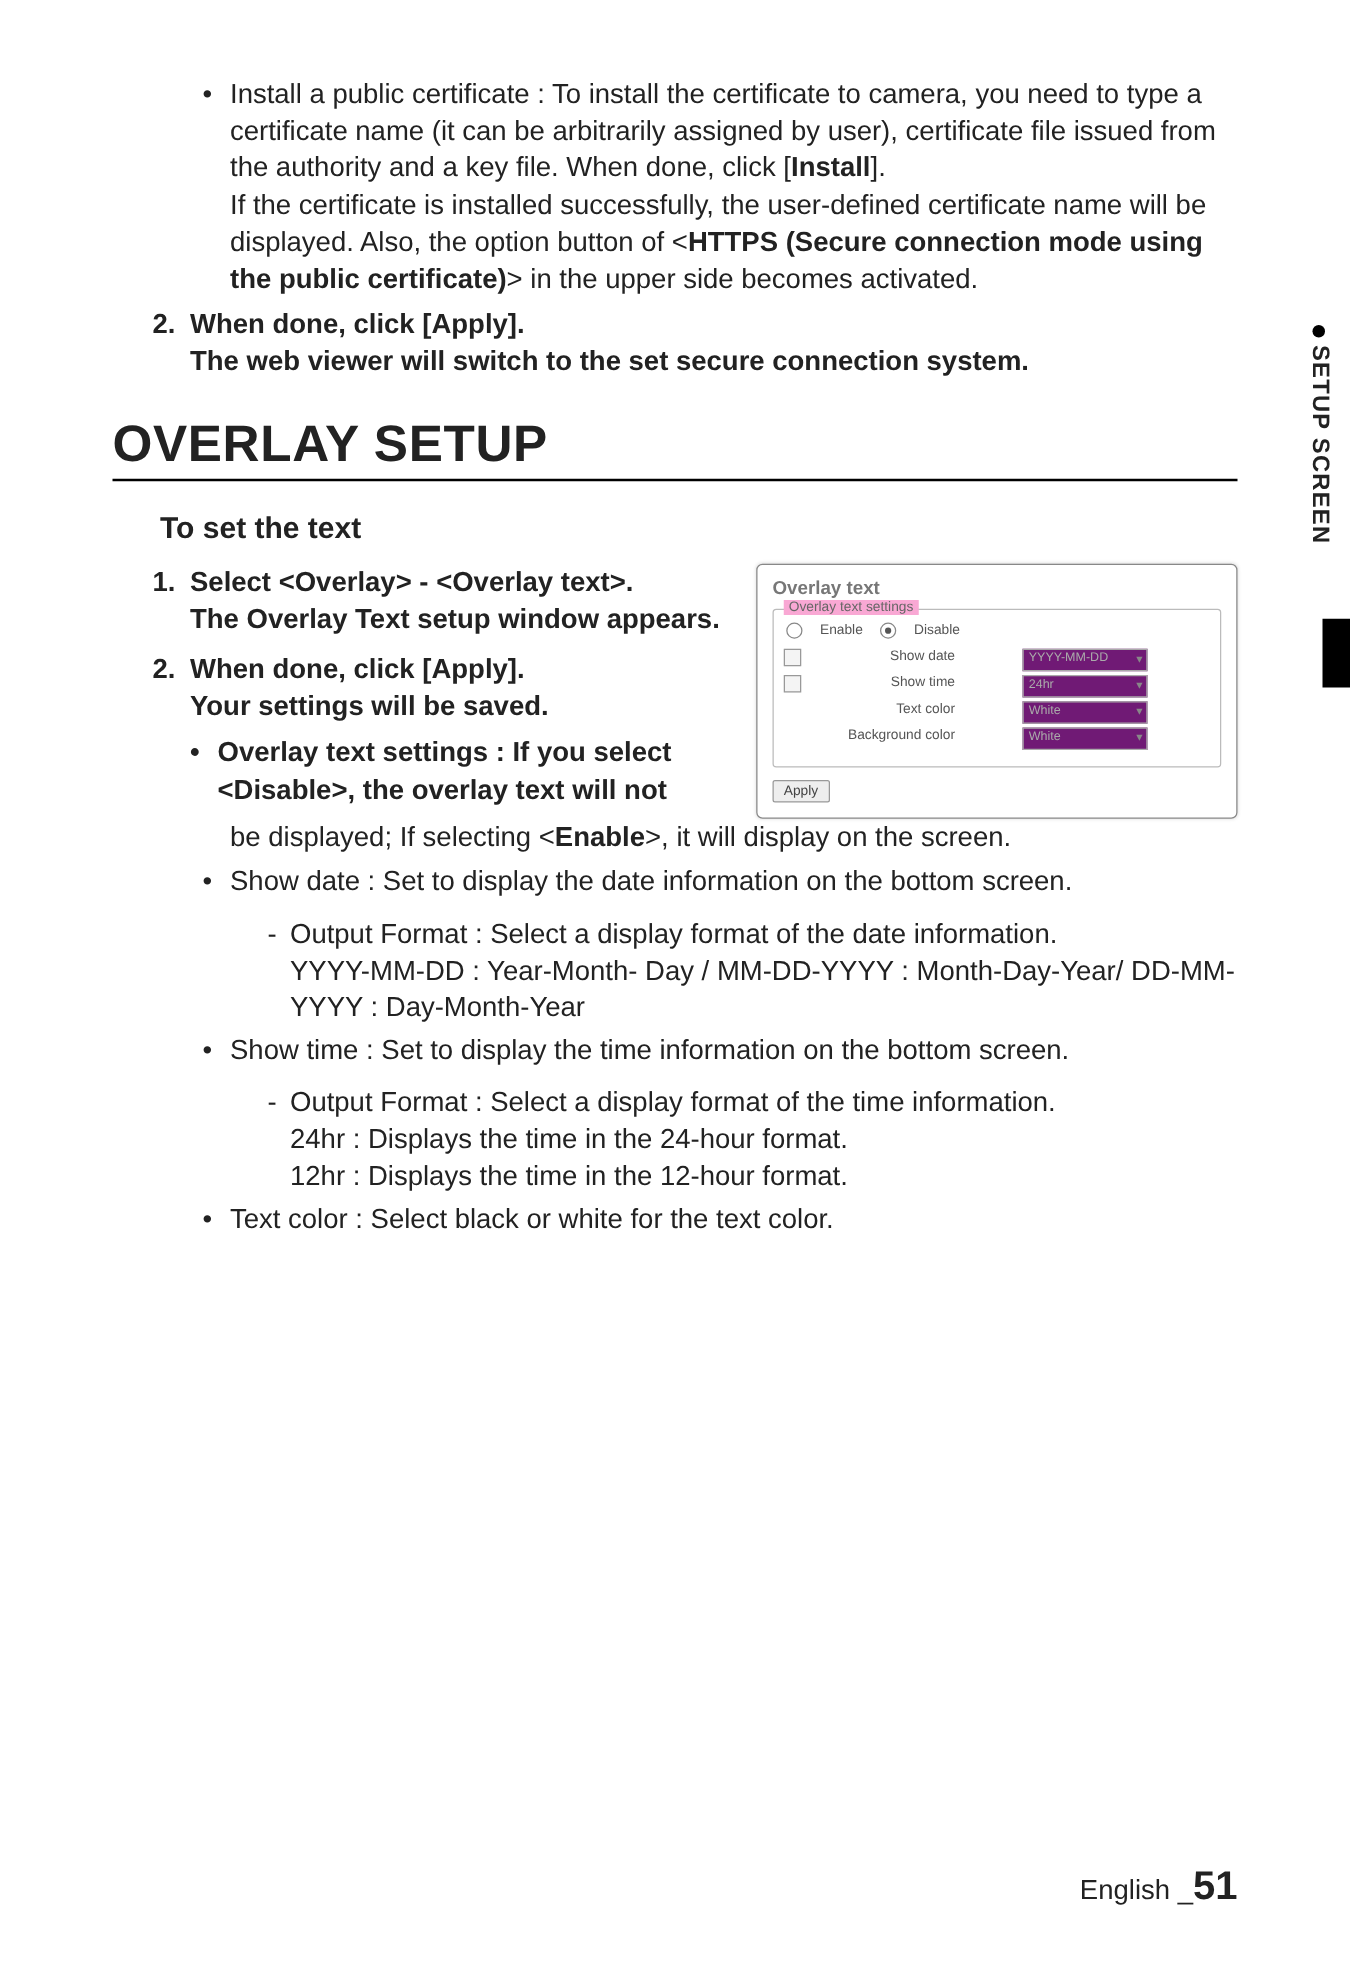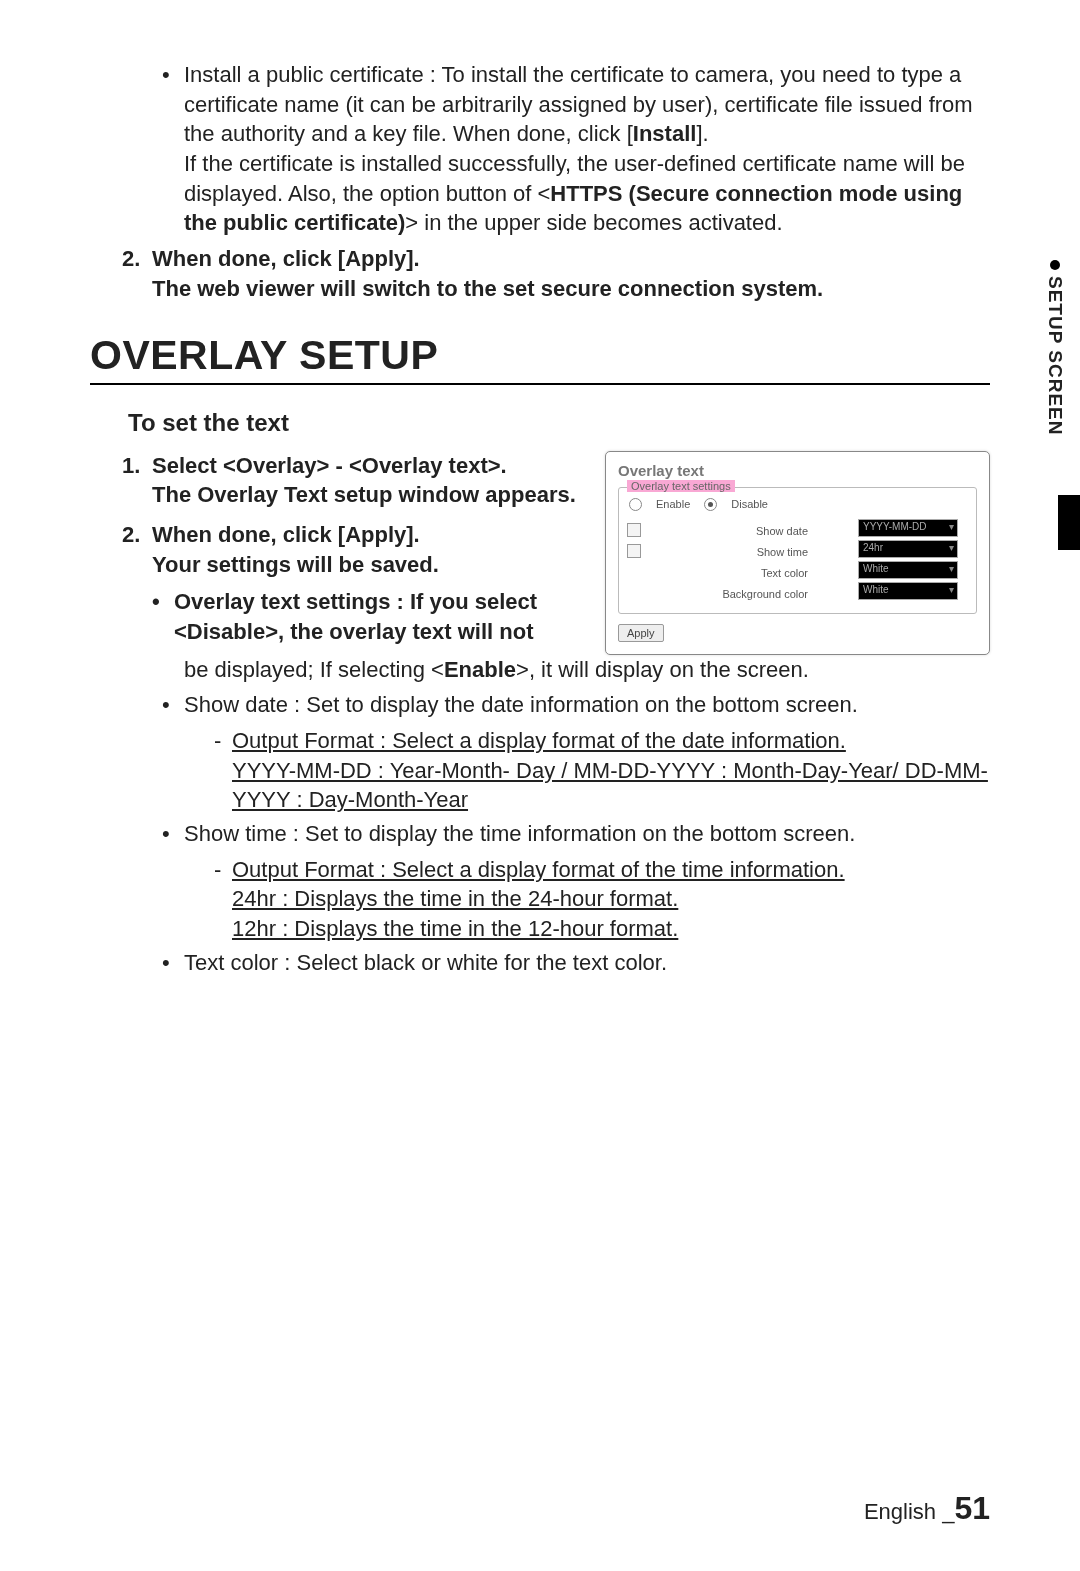--- a/index.html
+++ b/index.html
@@ -42,21 +42,21 @@
     height:55px;
     background:#000;
   }
 
   .body-text { font-size: 22px; line-height: 1.35; }
 
   ul.bullets { list-style: none; padding:0; margin:0 0 0 72px; }
   ul.bullets > li { position: relative; padding-left: 22px; margin-bottom: 6px; }
   ul.bullets > li::before { content:"•"; position:absolute; left:0; top:0; font-size:22px;}
 
-  ul.dash { list-style:none; padding:0; margin: 0 0 4px 30px; text-decoration: underline; }
+  ul.dash { list-style:none; padding:0; margin: 12px 0 4px 30px; }
   ul.dash > li { position:relative; padding-left:18px; }
   ul.dash > li::before { content:"-"; position:absolute; left:0; top:0; }
 
   ol.num { list-style:none; padding:0; margin:0 0 0 32px; counter-reset: item; }
   ol.num > li { position:relative; padding-left:30px; margin-bottom:10px; counter-increment:item;font-weight:bold;}
   ol.num > li::before { content: counter(item) "."; position:absolute; left:0; top:0; font-weight:bold; }
 
   .note-row { display:flex; margin: 30px 0 18px 38px; gap: 18px; align-items:flex-start; }
   .note-icon {
     width:44px; height:44px; border:2.5px solid #000; border-radius:6px;
@@ -94,27 +94,28 @@
     border:1px solid #bbb; border-radius:3px;
     padding: 8px 8px 10px 8px; position:relative; margin-bottom:10px;
   }
   .fs-legend {
     position:absolute; top:-8px; left:8px; background:#f9a8d4;
     padding:0 4px; font-size:11px; color:#666;
   }
   .radio-row { display:flex; gap:14px; align-items:center; margin: 2px 0 8px 2px; font-size:11px;}
   .radio { width:11px; height:11px; border:1px solid #888; border-radius:50%; display:inline-flex; align-items:center; justify-content:center; }
   .radio.sel::after { content:""; width:5px; height:5px; background:#555; border-radius:50%; }
-  .form-row { display:flex; align-items:flex-end; margin:3px 0;gap:44px; }
+  .form-row { display:flex; align-items:flex-start; margin:3px 0; }
   .form-row .cb { width:12px; height:12px; border:1px solid #999; background:#f4f4f4; margin-right:8px; flex-shrink:0;}
   .form-row .lbl { width:115px; text-align:right; padding-right:6px; font-size:11px; color:#555;}
   .form-row .sel {
-    flex:0 0 100px; height:18px; border:1px solid #aaa; background:#000000;
+    flex:0 0 100px; height:18px; border:1px solid #aaa; background:#701a75;
     font-size:10px; color:#aaa; padding:1px 4px; box-sizing:border-box;
     position:relative;
+    margin-left:48px;
   }
   .form-row .sel::after {
     content:"▾"; position:absolute; right:3px; top:1px; font-size:10px; color:#888;
   }
   .apply-btn {
     border:1px solid #999; background:#eee; font-size:11px; color:#444;
     padding:2px 8px; border-radius:2px; display:inline-block;
   }
 
   .footer {

